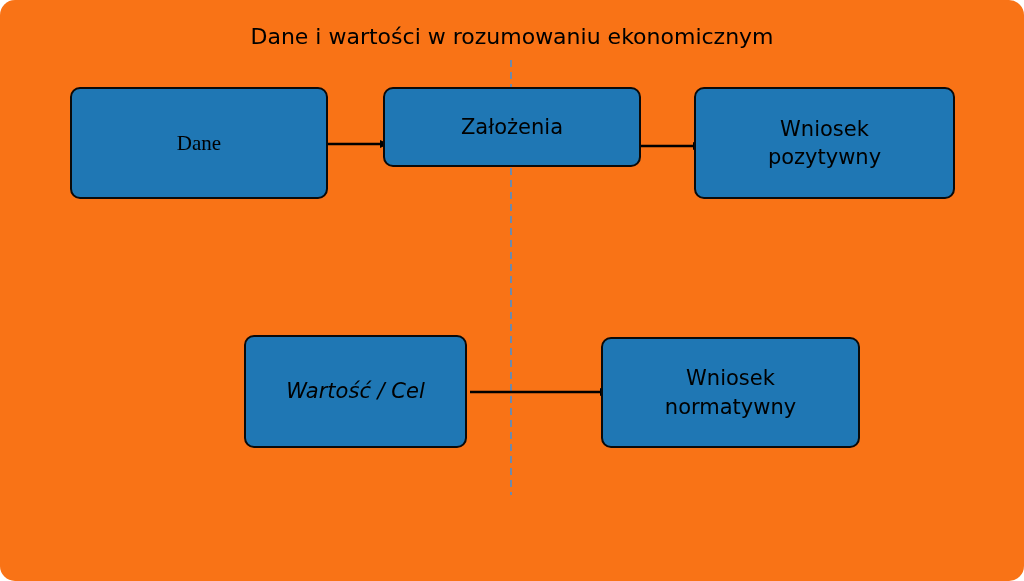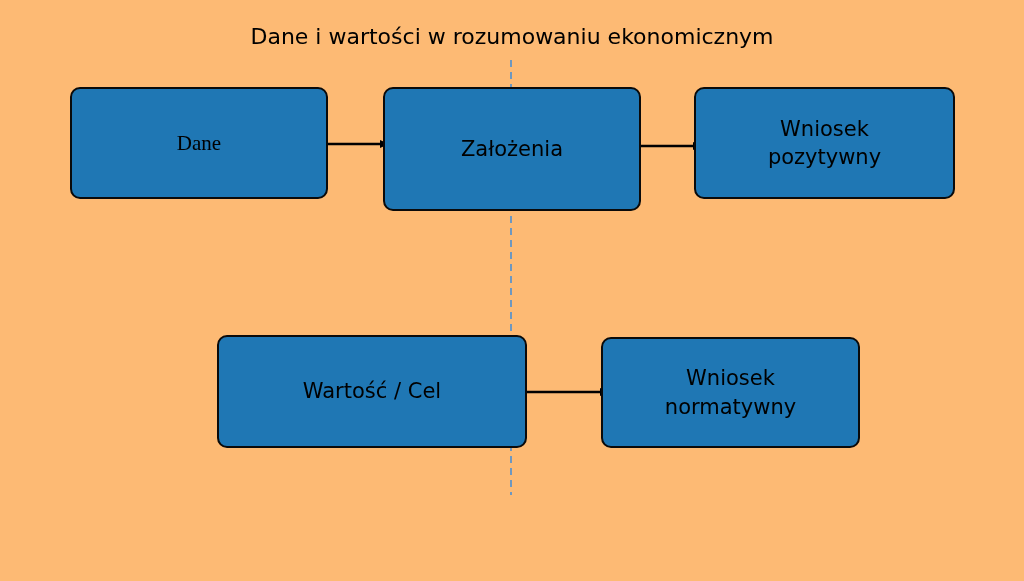--- a/index.html
+++ b/index.html
@@ -5,22 +5,23 @@
   * { margin: 0; padding: 0; box-sizing: border-box; }
   html, body { background: #ffffff; }
   body {
     font-family: "DejaVu Sans", "Liberation Sans", sans-serif;
     color: #000000;
   }
   .canvas {
     position: relative;
     width: 1024px;
     height: 581px;
-    background: #fdba74;
+    background: #f97316;
     overflow: hidden;
+    border-radius: 15px;
   }
   .diagram-title {
     position: absolute;
     top: 24px;
     left: 0;
     width: 1024px;
     text-align: center;
     font-size: 22px;
     color: #000000;
   }
@@ -39,23 +40,23 @@
     display: flex;
     align-items: center;
     justify-content: center;
     text-align: center;
     font-size: 21px;
     line-height: 1.35;
     color: #000000;
     white-space: pre-line;
   }
   .node-dane        { left: 70px;  top: 87px;  width: 258px; height: 112px; font-family: Liberation Serif, serif; }
-  .node-zalozenia   { left: 383px; top: 87px;  width: 258px; height: 124px; }
+  .node-zalozenia   { left: 383px; top: 87px;  width: 258px; height: 80px; }
   .node-wniosek-poz { left: 694px; top: 87px;  width: 261px; height: 112px; }
-  .node-wartosc     { left: 217px; top: 335px; width: 310px; height: 113px; }
+  .node-wartosc     { left: 244px; top: 335px; width: 223px; height: 113px; font-style: italic; }
   .node-wniosek-nor { left: 601px; top: 337px; width: 259px; height: 111px; }
 </style>
 </head>
 <body>
 
 <div class="canvas">
 
   <div class="diagram-title">Dane i wartości w rozumowaniu ekonomicznym</div>
 
   <svg class="svg-layer" width="1024" height="581" viewBox="0 0 1024 581" xmlns="http://www.w3.org/2000/svg">

